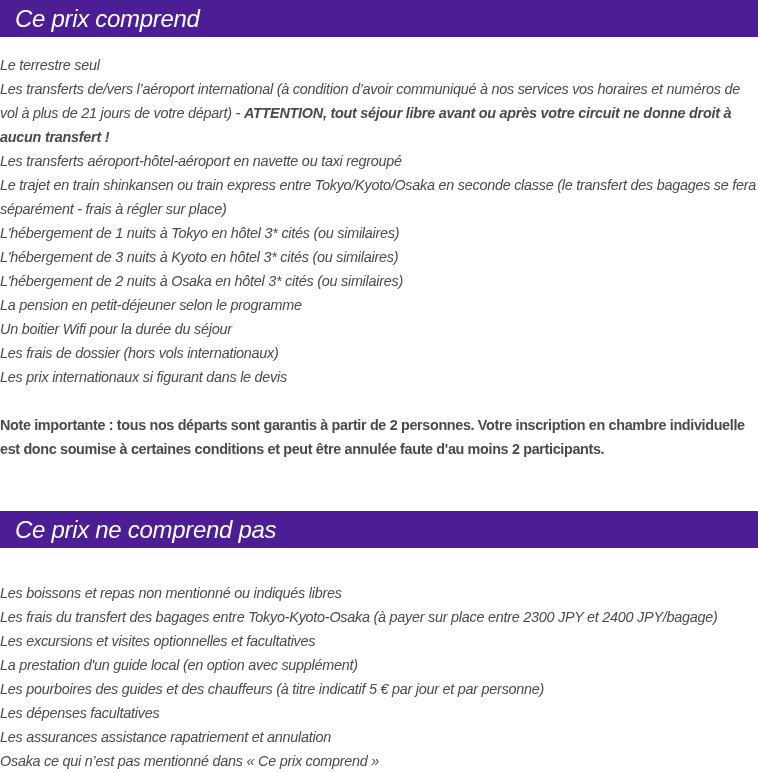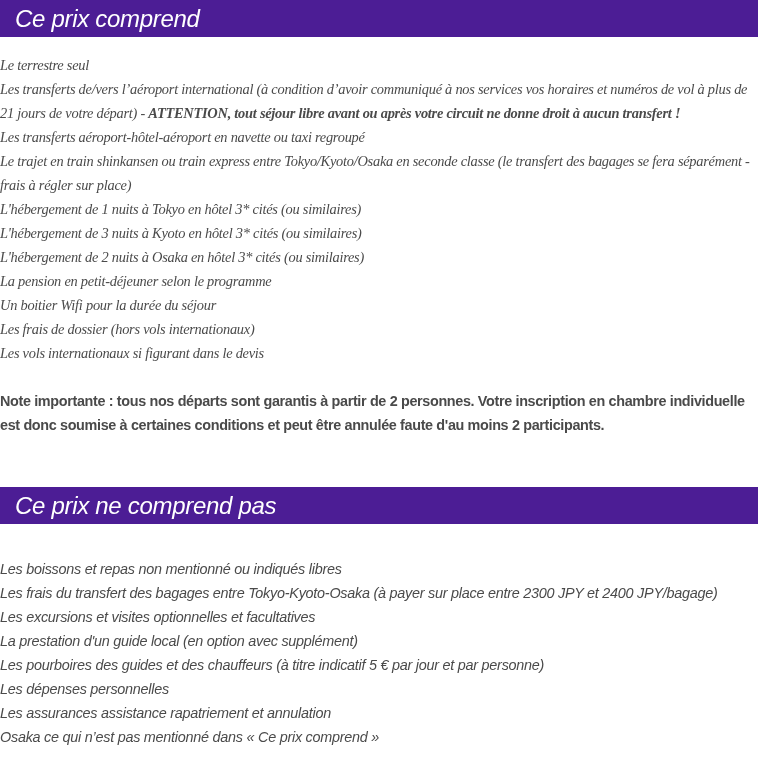--- a/index.html
+++ b/index.html
@@ -16,21 +16,21 @@
     }
     .list { margin: 0; padding: 0; list-style: none; }
     .list li {
       font-style: italic;
       font-size: 14.4px;
       line-height: 24px;
       letter-spacing: -0.25px;
       margin: 0;
     }
     .list li b { font-weight: bold; }
-    #sec1 .list { padding-top: 16px; font-family: Liberation Serif, serif; }
+    #sec1 .list { padding-top: 16px; }
     .note {
       font-weight: bold;
       font-size: 14.4px;
       line-height: 24px;
       letter-spacing: -0.35px;
       margin: 24px 0 0 0;
     }
     #sec2 { margin-top: 50px; }
     #sec2 .list { padding-top: 33px; }
   </style>
@@ -43,30 +43,30 @@
     <li><span>Le terrestre seul</span></li>
     <li><span>Les transferts de/vers l’aéroport international (à condition d’avoir communiqué à nos services vos horaires et numéros de vol à plus de 21 jours de votre départ) - </span><b>ATTENTION, tout séjour libre avant ou après votre circuit ne donne droit à aucun transfert !</b></li>
     <li><span>Les transferts aéroport-hôtel-aéroport en navette ou taxi regroupé</span></li>
     <li><span>Le trajet en train shinkansen ou train express entre Tokyo/Kyoto/Osaka en seconde classe (le transfert des bagages se fera séparément - frais à régler sur place)</span></li>
     <li><span>L'hébergement de 1 nuits à Tokyo en hôtel 3* cités (ou similaires)</span></li>
     <li><span>L'hébergement de 3 nuits à Kyoto en hôtel 3* cités (ou similaires)</span></li>
     <li><span>L'hébergement de 2 nuits à Osaka en hôtel 3* cités (ou similaires)</span></li>
     <li><span>La pension en petit-déjeuner selon le programme</span></li>
     <li><span>Un boitier Wifi pour la durée du séjour</span></li>
     <li><span>Les frais de dossier (hors vols internationaux)</span></li>
-    <li><span>Les vols internationaux si figurant dans le devis</span></li>
+    <li><span>Les prix internationaux si figurant dans le devis</span></li>
   </ul>
   <p class="note">Note importante : tous nos départs sont garantis à partir de 2 personnes. Votre inscription en chambre individuelle est donc soumise à certaines conditions et peut être annulée faute d'au moins 2 participants.</p>
 </section>
 
 <section id="sec2">
   <div class="section-header">Ce prix ne comprend pas</div>
   <ul class="list">
     <li><span>Les boissons et repas non mentionné ou indiqués libres</span></li>
     <li><span>Les frais du transfert des bagages entre Tokyo-Kyoto-Osaka (à payer sur place entre 2300 JPY et 2400 JPY/bagage)</span></li>
     <li><span>Les excursions et visites optionnelles et facultatives</span></li>
     <li><span>La prestation d'un guide local (en option avec supplément)</span></li>
     <li><span>Les pourboires des guides et des chauffeurs (à titre indicatif 5 € par jour et par personne)</span></li>
-    <li><span>Les dépenses personnelles</span></li>
+    <li><span>Les dépenses facultatives</span></li>
     <li><span>Les assurances assistance rapatriement et annulation</span></li>
     <li><span>Osaka ce qui n’est pas mentionné dans « Ce prix comprend »</span></li>
   </ul>
 </section>
 
 </body></html>

